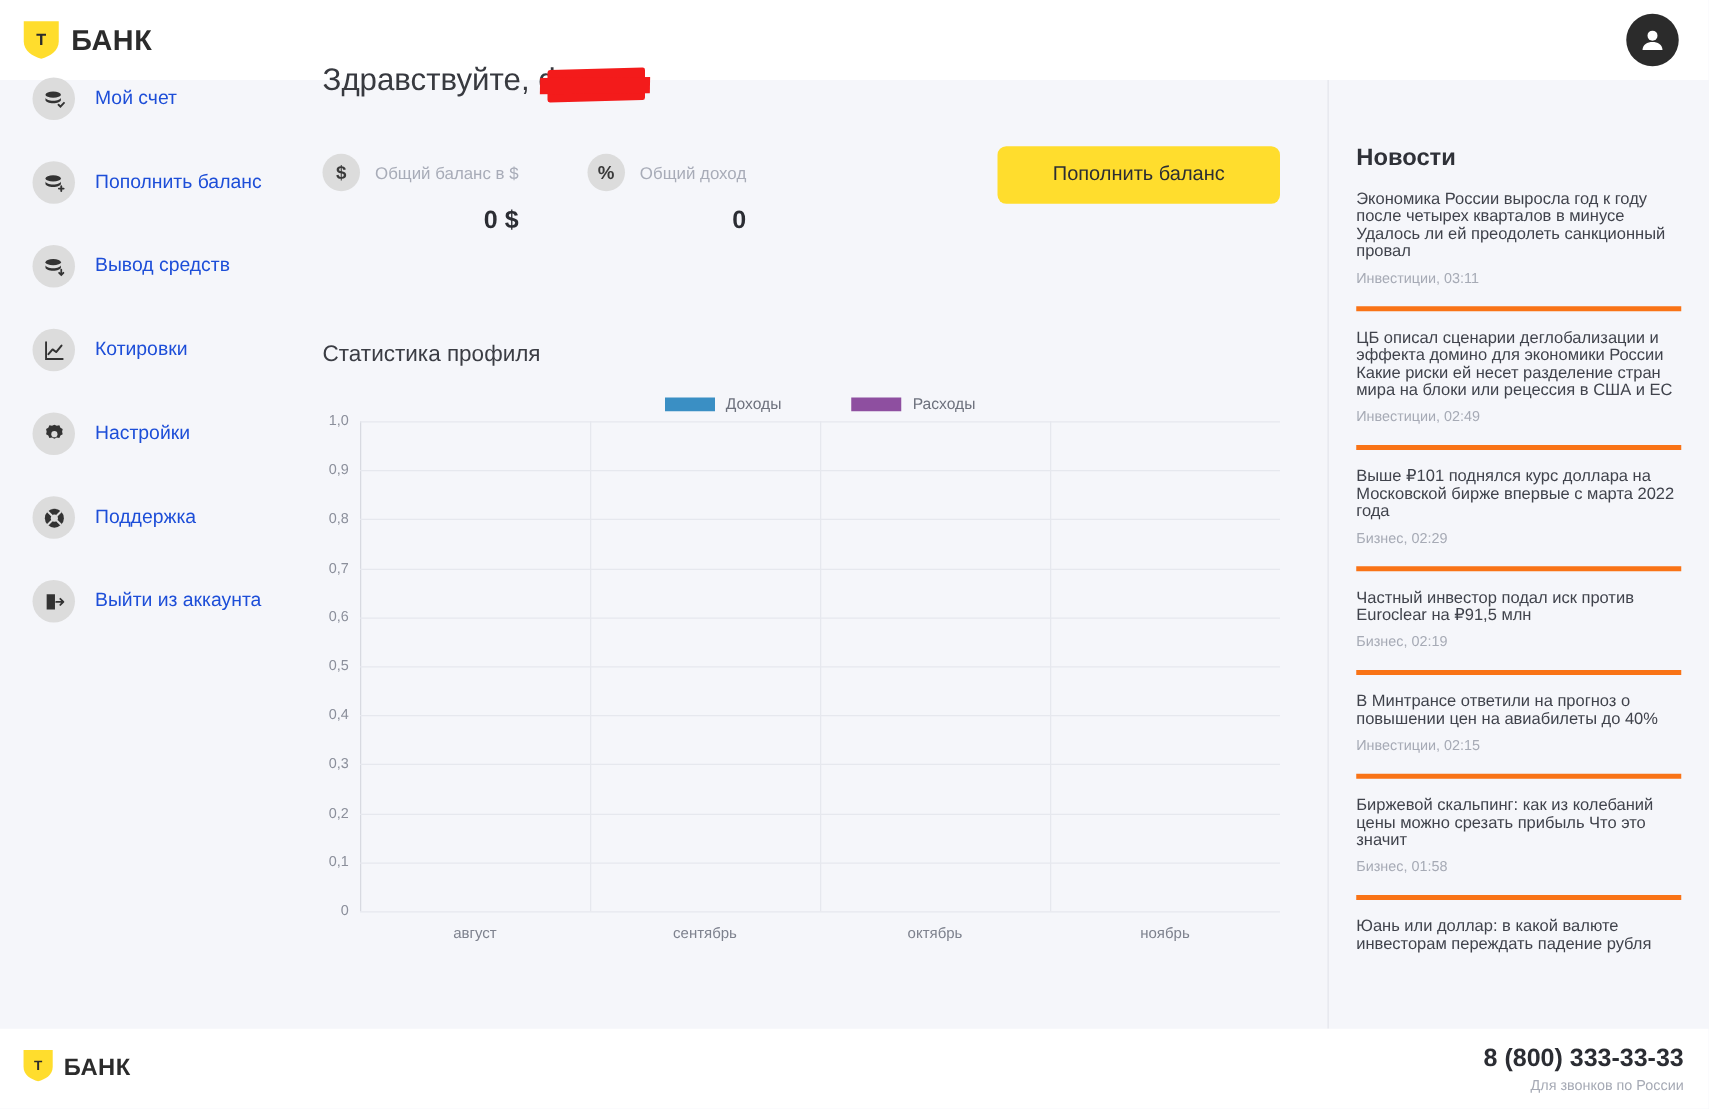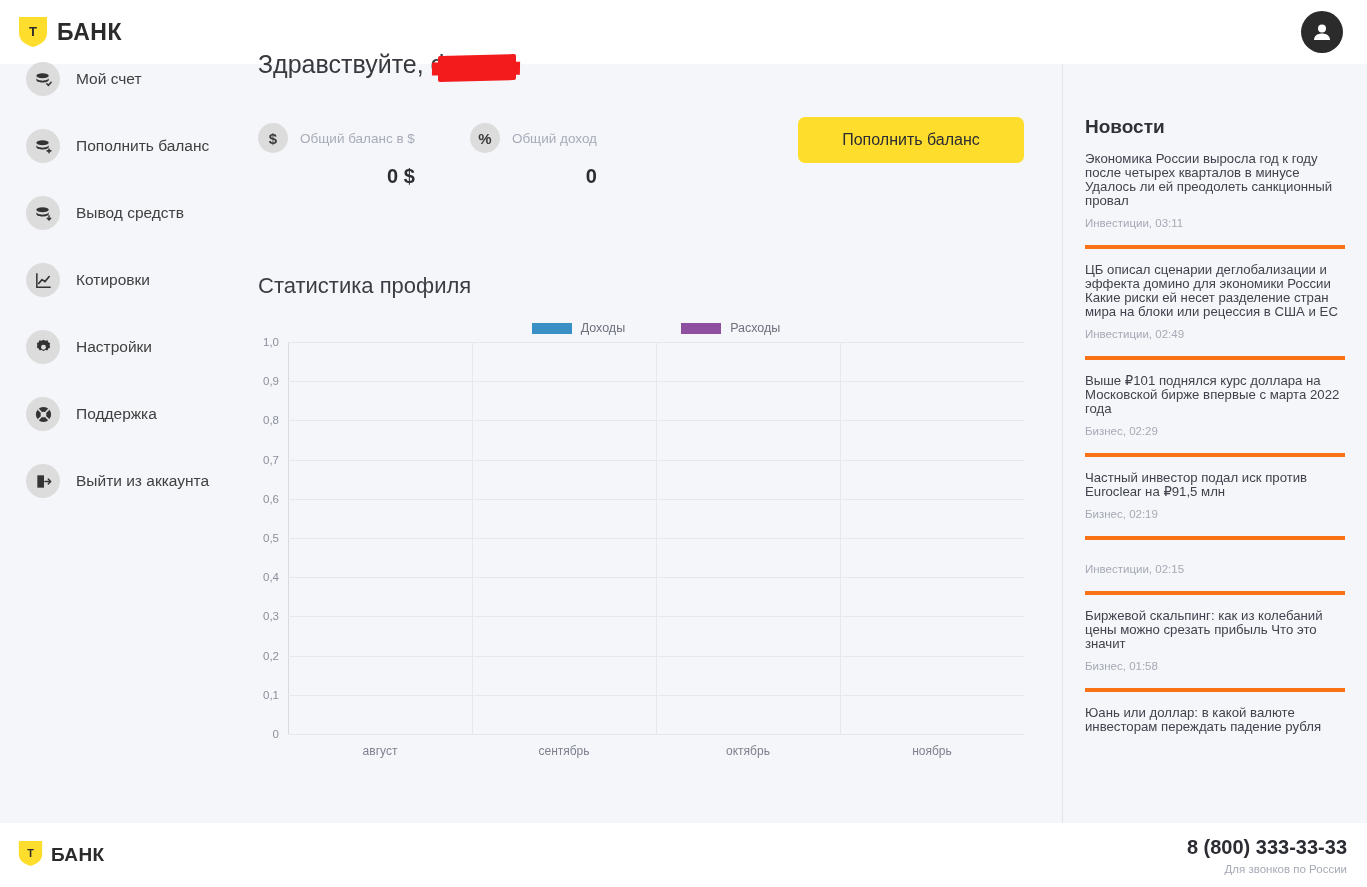--- a/index.html
+++ b/index.html
@@ -54,21 +54,21 @@
   .nav-item {
     display: flex; align-items: center; gap: 16px;
     height: 34px; margin-bottom: 33px; cursor: pointer;
   }
   .nav-icon {
     width: 34px; height: 34px; min-width: 34px; border-radius: 50%;
     background: #dcdcdc;
     display: flex; align-items: center; justify-content: center;
   }
   .nav-label {
-    font-size: 15.5px; color: #404040; white-space: nowrap;
+    font-size: 15.5px; color: #1d4ed8; white-space: nowrap;
   }
 
   
   .main { position: absolute; top: 0; left: 258px; width: 790px; }
   .greeting {
     position: relative;
     margin-top: 50px;
     font-size: 25px; color: #37393f; font-weight: normal;
     display: inline-block;
   }
@@ -105,21 +105,21 @@
   .topup-btn {
     position: absolute; left: 540px; top: -6px;
     width: 226px; height: 46px;
     background: #ffdd2d; border: none; border-radius: 7px;
     font-family: inherit; font-size: 16px; color: #2b2d33;
     cursor: pointer;
   }
 
   
   .chart-section { margin-top: 85px; }
-  .chart-title { font-size: 22px; color: #3b3d44; }
+  .chart-title { font-size: 18px; color: #3b3d44; }
   .chart-wrap { position: relative; margin-top: 22px; width: 766px; }
   .legend {
     display: flex; justify-content: center; gap: 56px;
     margin-left: 30px; margin-bottom: 7px;
   }
   .legend-item { display: flex; align-items: center; gap: 9px; }
   .legend-swatch { width: 40px; height: 11px; display: block; }
   .legend-text { font-size: 12.5px; color: #6d717d; }
 
   .plot-area { position: relative; height: 392px; margin-left: 30px; }
@@ -380,20 +380,21 @@
         </div>
         <div class="news-item">
           <div class="news-headline">Выше ₽101 поднялся курс доллара на Московской бирже впервые с марта 2022 года</div>
           <div class="news-meta">Бизнес, 02:29</div>
         </div>
         <div class="news-item">
           <div class="news-headline">Частный инвестор подал иск против Euroclear на ₽91,5 млн</div>
           <div class="news-meta">Бизнес, 02:19</div>
         </div>
         <div class="news-item">
+          <div class="news-headline">В Минтрансе ответили на прогноз о повышении цен на авиабилеты до 40%</div>
           <div class="news-meta">Инвестиции, 02:15</div>
         </div>
         <div class="news-item">
           <div class="news-headline">Биржевой скальпинг: как из колебаний цены можно срезать прибыль Что это значит</div>
           <div class="news-meta">Бизнес, 01:58</div>
         </div>
         <div class="news-item">
           <div class="news-headline">Юань или доллар: в какой валюте инвесторам переждать падение рубля</div>
         </div>
       </div>

